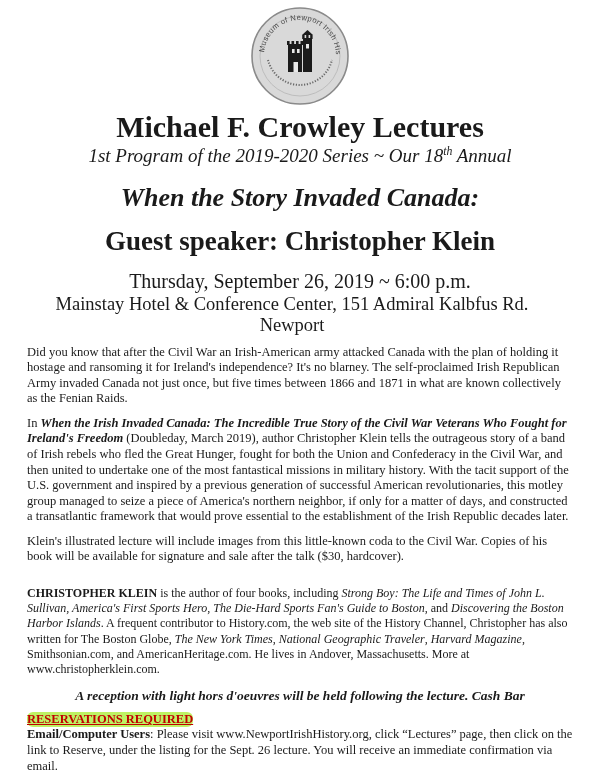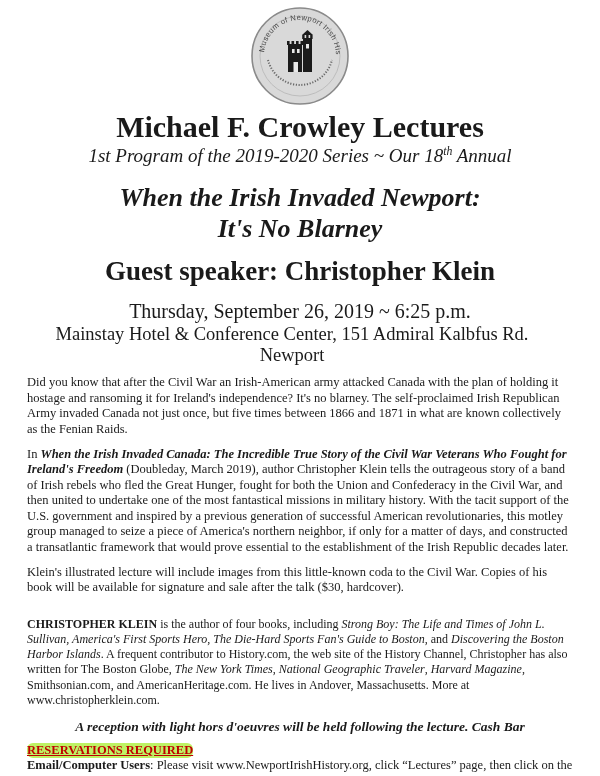--- a/index.html
+++ b/index.html
@@ -72,25 +72,24 @@
         <rect x="65" y="40" width="3" height="4.5" fill="#e8e8e8"></rect>
         <rect x="52.5" y="58" width="4.5" height="10" fill="#e8e8e8"></rect>
       </g>
     </svg>
   </div>
 
   <h1 class="title">Michael F. Crowley Lectures</h1>
   <div class="subtitle"><span>1st Program of the 2019-2020 Series ~ Our 18</span><span class="sup">th</span><span> Annual</span></div>
 
   <div class="lecture-title">
-    <div>When the Irish Invaded Newport:</div>
-    <div>It's No Blarney</div>
+    <div>When the Story Invaded Canada:</div>
   </div>
   <div class="speaker">Guest speaker: Christopher Klein</div>
-  <div class="datetime">Thursday, September 26, 2019 ~ 6:25 p.m.</div>
+  <div class="datetime">Thursday, September 26, 2019 ~ 6:00 p.m.</div>
   <div class="venue">Mainstay Hotel &amp; Conference Center, 151 Admiral Kalbfus Rd. Newport</div>
 
   <p class="para first"><span>Did you know that after the Civil War an Irish-American army attacked Canada with the plan of holding it hostage and ransoming it for Ireland's independence? It's no blarney. The self-proclaimed Irish Republican Army invaded Canada not just once, but five times between 1866 and 1871 in what are known collectively as the Fenian Raids.</span></p>
   <p class="para"><span>In </span><span class="bi">When the Irish Invaded Canada: The Incredible True Story of the Civil War Veterans Who Fought for Ireland's Freedom</span><span> (Doubleday, March 2019), author Christopher Klein tells the outrageous story of a band of Irish rebels who fled the Great Hunger, fought for both the Union and Confederacy in the Civil War, and then united to undertake one of the most fantastical missions in military history. With the tacit support of the U.S. government and inspired by a previous generation of successful American revolutionaries, this motley group managed to seize a piece of America's northern neighbor, if only for a matter of days, and constructed a transatlantic framework that would prove essential to the establishment of the Irish Republic decades later.</span></p>
   <p class="para"><span>Klein's illustrated lecture will include images from this little-known coda to the Civil War. Copies of his book will be available for signature and sale after the talk ($30, hardcover).</span></p>
   <p class="para bio"><span class="b">CHRISTOPHER KLEIN</span><span> is the author of four books, including </span><span class="i">Strong Boy: The Life and Times of John L. Sullivan, America's First Sports Hero</span><span>, </span><span class="i">The Die-Hard Sports Fan's Guide to Boston</span><span>, and </span><span class="i">Discovering the Boston Harbor Islands</span><span>. A frequent contributor to History.com, the web site of the History Channel, Christopher has also written for The Boston Globe, </span><span class="i">The New York Times</span><span>, </span><span class="i">National Geographic Traveler</span><span>, </span><span class="i">Harvard Magazine</span><span>, Smithsonian.com, and AmericanHeritage.com. He lives in Andover, Massachusetts. More at www.christopherklein.com.</span></p>
 
   <div class="reception">A reception with light hors d'oeuvres will be held following the lecture. Cash Bar</div>
 
   <div>

